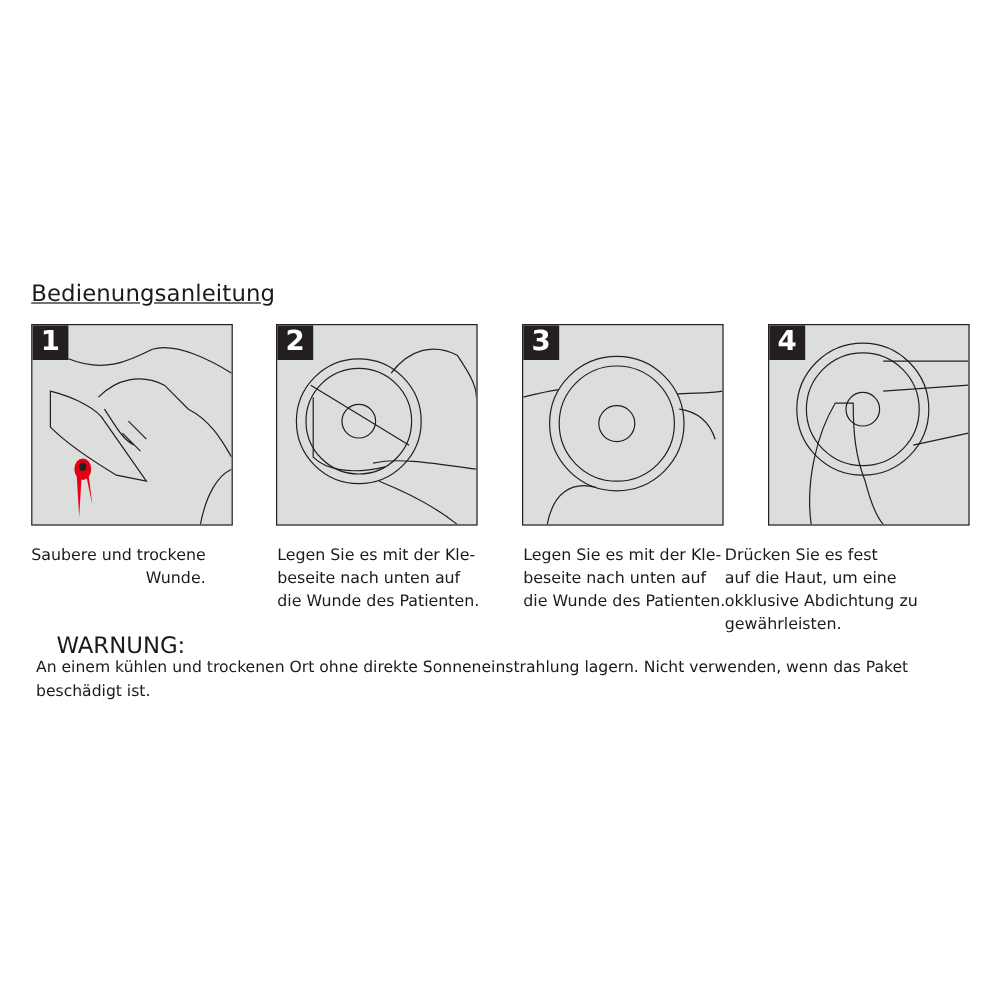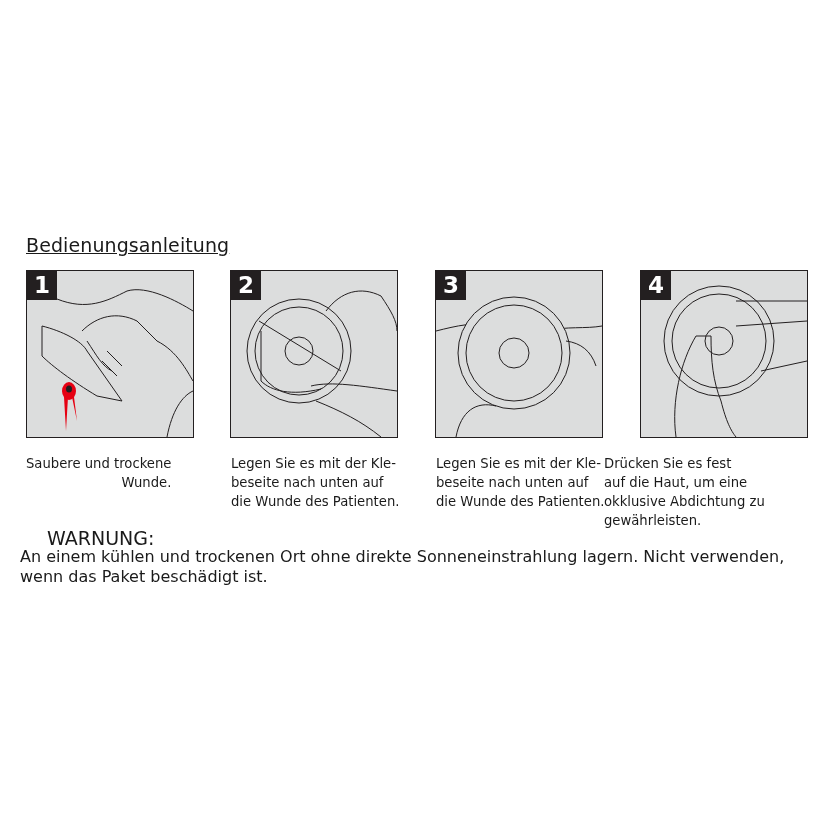--- a/index.html
+++ b/index.html
@@ -6,21 +6,21 @@
   body { width: 826px; height: 826px; position: relative; overflow: hidden;
          font-family: "DejaVu Sans", sans-serif; color: #1a1a1a; }
   .title { position: absolute; left: 26px; top: 234px; font-size: 19px; letter-spacing: 0.1px; text-decoration: underline; }
   .panel { position: absolute; top: 270px; width: 166px; height: 166px;
            border: 1.5px solid #231f20; background: #dcdddd; overflow: hidden; }
   .num { position: absolute; left: 0; top: 0; width: 30px; height: 29px; background: #231f20;
          color: #ffffff; font-size: 23px; line-height: 29px; text-align: center; font-weight: bold; }
   .panel svg { position: absolute; left: 0; top: 0; width: 166px; height: 166px; }
   .caption { position: absolute; top: 454px; font-size: 13.2px; line-height: 19px; white-space: pre-line; }
   .warn-title { position: absolute; left: 26px; top: 527px; font-size: 19px; margin-left: 21px; }
-  .warn-text { position: absolute; left: 20px; top: 547px; width: 790px; font-size: 16px; line-height: 19.5px; }
+  .warn-text { position: absolute; left: 30px; top: 547px; width: 790px; font-size: 13px; line-height: 19.5px; }
   .ln { fill: none; stroke: #231f20; stroke-width: 1; }
   .ring { fill: #dcdddd; stroke: #231f20; stroke-width: 1; }
 </style>
 </head>
 <body>
 
 <div class="title">Bedienungsanleitung</div>
 
 <div class="panel" style="left:26px;">
   <svg viewBox="0 0 166 166">

